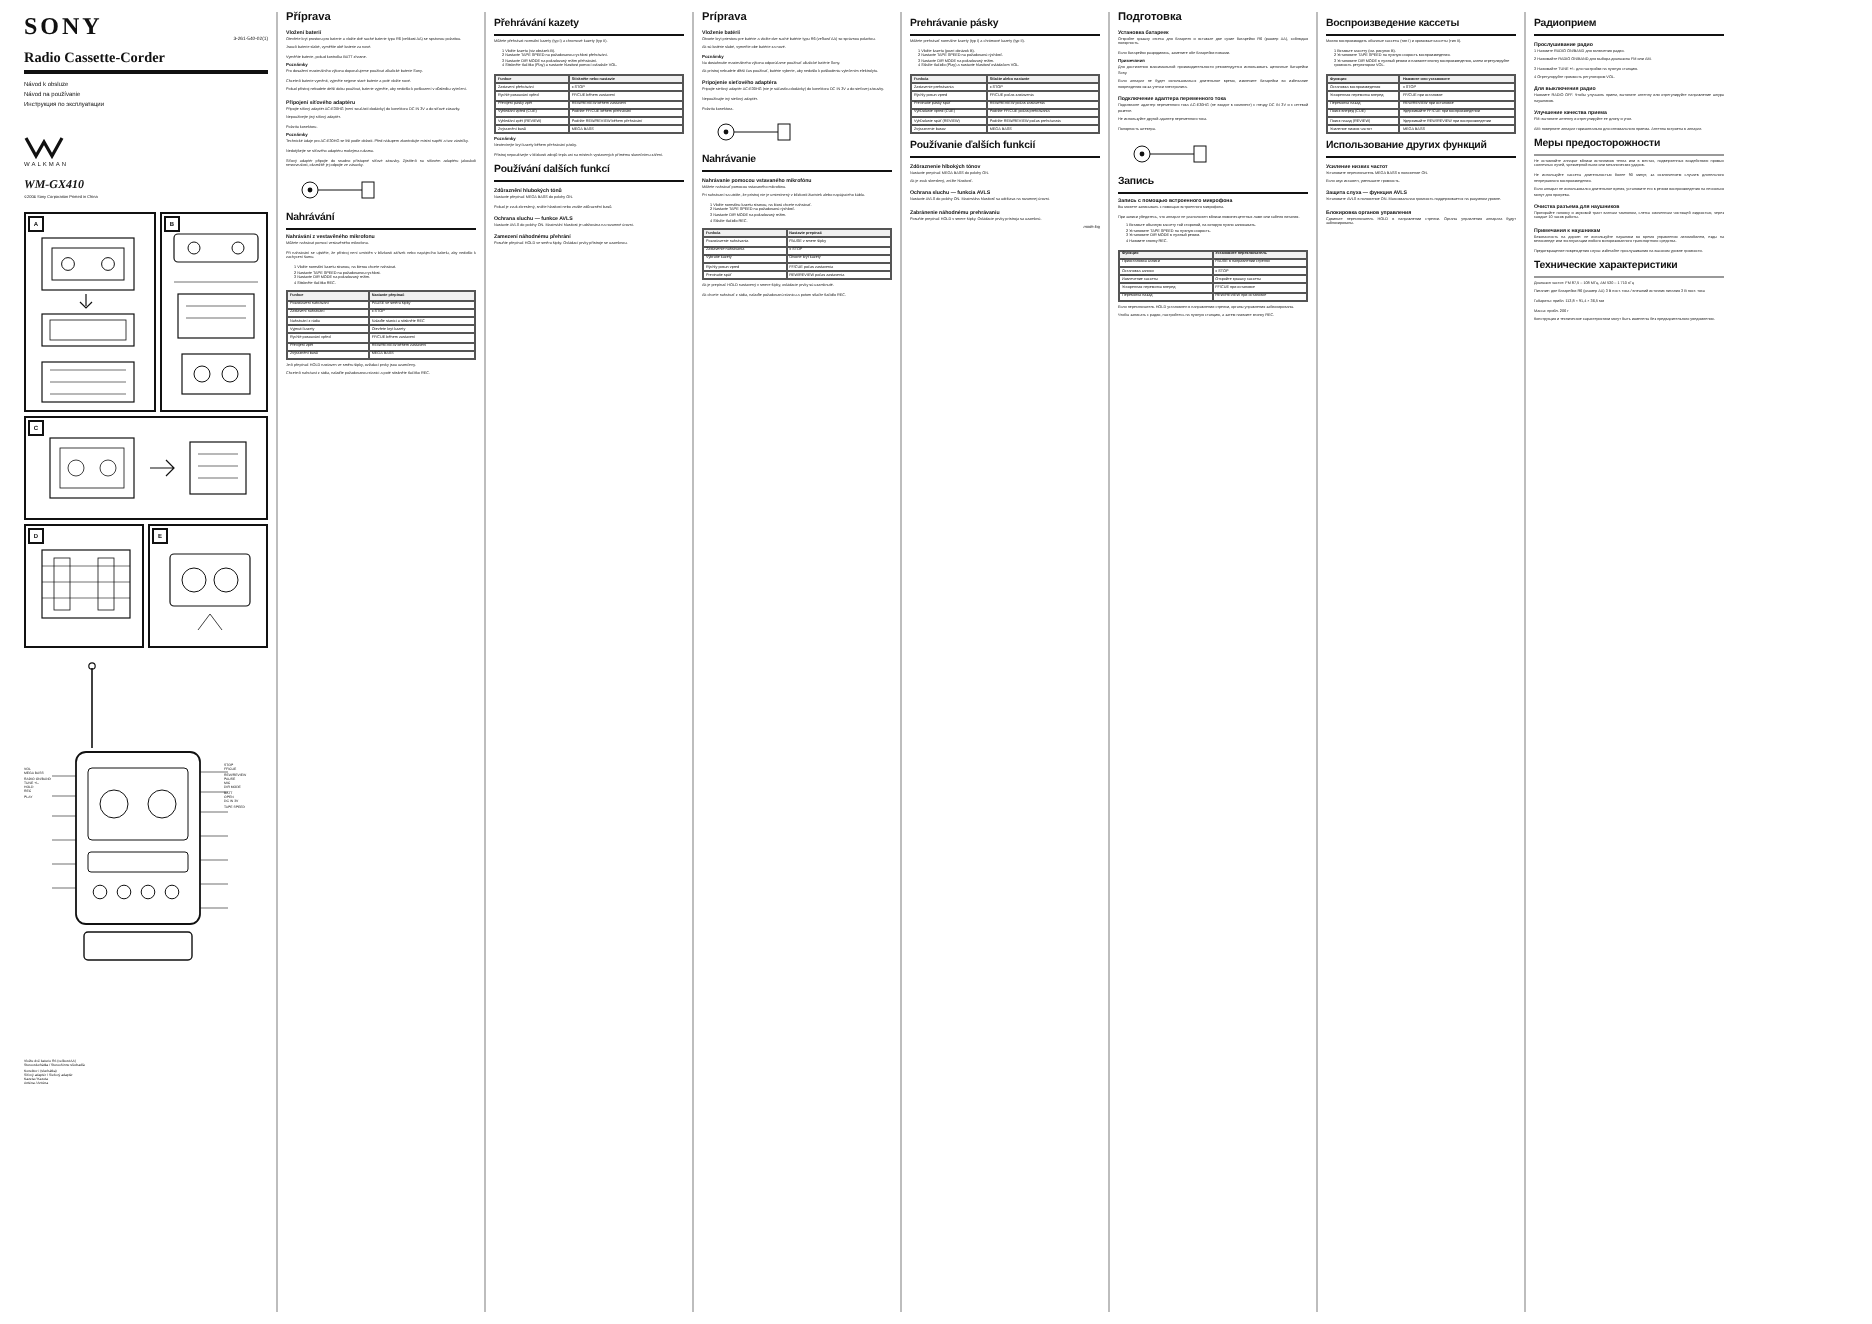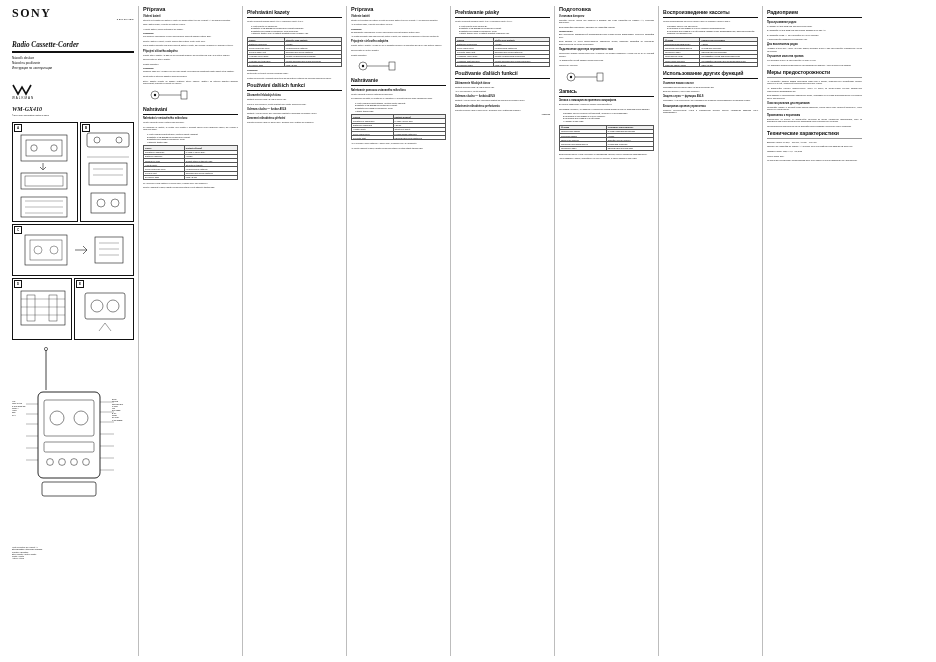--- a/index.html
+++ b/index.html
@@ -17,21 +17,21 @@
   .h-sec{font-size:5.2px;font-weight:bold;margin:3px 0 2px 0;letter-spacing:-0.1px;}
   .h-sub{font-size:2.6px;font-weight:bold;margin:2.5px 0 1px 0;}
   .h-sub2{font-size:2.2px;font-weight:bold;margin:2px 0 1px 0;}
   .rule{border-top:0.5px solid #111;margin:2px 0;}
   .rule-thin{border-top:0.4px solid #999;margin:1.5px 0;}
 
   
   .brand{font-size:12px;font-weight:bold;letter-spacing:1.5px;font-family:"Liberation Serif",serif;}
   .brandrow{display:flex;justify-content:space-between;align-items:flex-end;}
   .docnum{font-size:2.4px;}
-  .title{font-size:7.2px;font-style:italic;font-weight:bold;font-family:"Liberation Serif",serif;margin-top:20px;}
+  .title{font-size:7.2px;font-weight:bold;font-family:"Liberation Serif",serif;margin-top:4px;}
   .titlerule{border-top:1px solid #111;border-bottom:1px solid #111;height:0;margin:2px 0 3px 0;}
   .langline{font-size:3px;margin:1px 0;}
   .wm{font-size:3px;margin-top:14px;letter-spacing:1px;}
   .model{font-size:6px;font-weight:bold;font-style:italic;font-family:"Liberation Serif",serif;margin-top:6px;}
   .copy{font-size:2px;margin-top:2px;}
 
   
   .figbox{border:0.5px solid #111;box-sizing:border-box;position:relative;}
   .figlabel{position:absolute;border:0.5px solid #111;font-size:3px;font-weight:bold;
             width:6px;height:6px;line-height:6px;text-align:center;background:#fff;}

